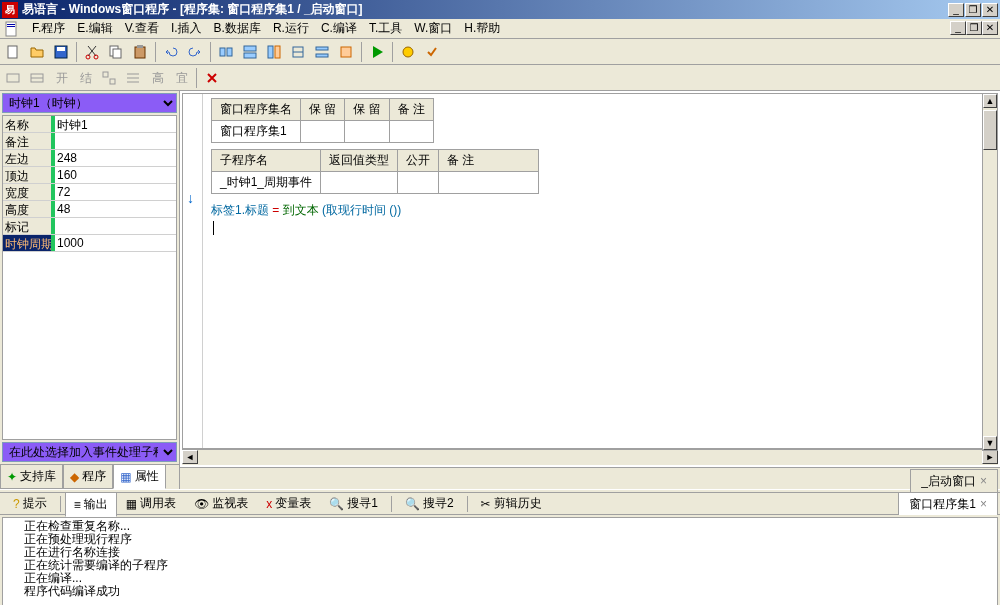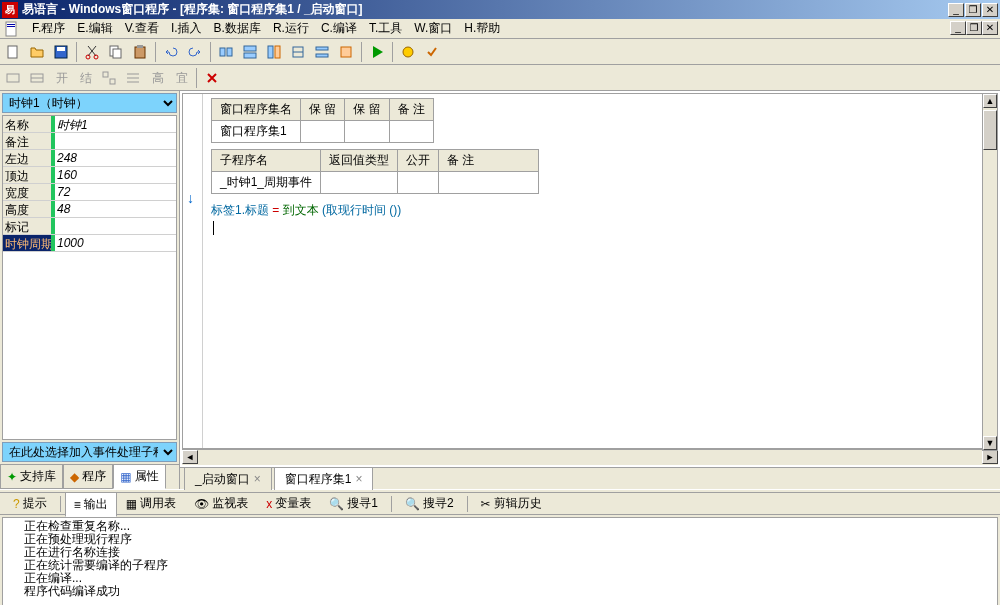--- a/index.html
+++ b/index.html
@@ -21,26 +21,26 @@
 
 .toolbar { height: 26px; background: #ece9d8; display: flex; align-items: center; border-bottom: 1px solid #a0a0a0; padding: 0 2px; gap: 2px; }
 .tbtn { width: 22px; height: 22px; display: flex; align-items: center; justify-content: center; cursor: pointer; border: 1px solid transparent; }
 .tsep { width: 1px; height: 20px; background: #a0a0a0; margin: 0 2px; }
 .tbtn svg { width: 16px; height: 16px; }
 
 
 .main-area { display: flex; height: 398px; }
 .left-panel { width: 180px; background: #ece9d8; border-right: 1px solid #a0a0a0; display: flex; flex-direction: column; }
 .combo-wrap{padding:2px;}
-.combo { width: 100%; height: 20px; border: 1px solid #7f9db9; background: #7dd3fc; font-size: 12px; padding: 0 2px; }
+.combo { width: 100%; height: 20px; border: 1px solid #7f9db9; background: #8b5cf6; font-size: 12px; padding: 0 2px; }
 .prop-grid { flex: 1; overflow: auto; background: #fff; border: 1px solid #a0a0a0; margin: 0 2px; }
 .prop-row { display: flex; height: 17px; border-bottom: 1px solid #d0d0d0; }
 .prop-label { width: 52px; background: #ece9d8; border-right: 4px solid #22c55e; padding: 1px 2px; overflow:hidden; white-space:nowrap;}
 .prop-label.selected { background: #0a246a; color: #fdba74; }
-.prop-value { flex: 1; padding: 1px 2px; background:#fff;font-style:italic; }
+.prop-value { flex: 1; padding: 1px 2px; background:#fff; }
 .event-combo-wrap{padding:2px;}
 .left-tabs { display: flex; background: #ece9d8; border-top: 1px solid #a0a0a0; }
 .left-tab { padding: 3px 6px; border: 1px solid #a0a0a0; border-top: none; background: #ece9d8; cursor: pointer; display:flex; align-items:center; gap:3px;}
 .left-tab.active { background: #fff; border-bottom-color:#fff;}
 
 
 .editor-area { flex: 1; display: flex; flex-direction: column; background: #fff; position:relative; }
 .editor-body { flex: 1; display: flex; overflow: auto; background:#fff; border:1px solid #a0a0a0; margin:2px 2px 0 2px;}
 .gutter { width: 20px; background: #fff; border-right: 1px solid #d0d0d0; position:relative;}
 .gutter-arrow{ position:absolute; left:4px; color:#0066cc; font-size:14px;}
@@ -49,21 +49,21 @@
 
 .ctable { border-collapse: collapse; margin-bottom: 6px; }
 .ctable th, .ctable td { border: 1px solid #a0a0a0; padding: 2px 8px; height: 17px; text-align: left; background:#fff; }
 .ctable th { background: #ece9d8; font-weight: normal; }
 .code-line { padding: 2px 0; font-family: "SimSun"; }
 .code-line .kw { color: #0369a1; }
 .code-line .assign { color: #cc0000; }
 .code-line .func { color: #006600; }
 
 
-.editor-tabs { height: 22px; display: flex; align-items: flex-end; background: #ece9d8; border-top: 1px solid #a0a0a0; padding-left:4px;}
+.editor-tabs { height: 22px; display: flex; align-items: flex-end; background: #ece9d8; border-top: 1px solid #a0a0a0; padding-left:4px;flex-direction:column;}
 .ed-tab { padding: 3px 10px 2px; border: 1px solid #a0a0a0; border-bottom:none; background: #ece9d8; margin-right: 2px; cursor: pointer; position:relative; top:1px;}
 .ed-tab.active { background: #fff; }
 .ed-tab .xbtn{ margin-left:4px; color:#888; cursor:pointer;}
 .hscroll{height:16px; background:#ece9d8; border-top:1px solid #a0a0a0; position:relative; margin:0 2px 2px;}
 .hscroll .arrow-btn{width:16px;height:14px;background:#d4d0c8;border:1px solid #fff;border-right-color:#404040;border-bottom-color:#404040;position:absolute;top:0;text-align:center;font-size:9px;line-height:12px;}
 
 
 .divider { height: 4px; background: #ece9d8; border-top: 1px solid #fff; border-bottom: 1px solid #a0a0a0; cursor: ns-resize; }
 .output-panel { height: 115px; display: flex; flex-direction: column; background: #ece9d8; }
 .output-tabs { height: 22px; display: flex; align-items: center; border-bottom: 1px solid #a0a0a0; padding-left:4px;}

